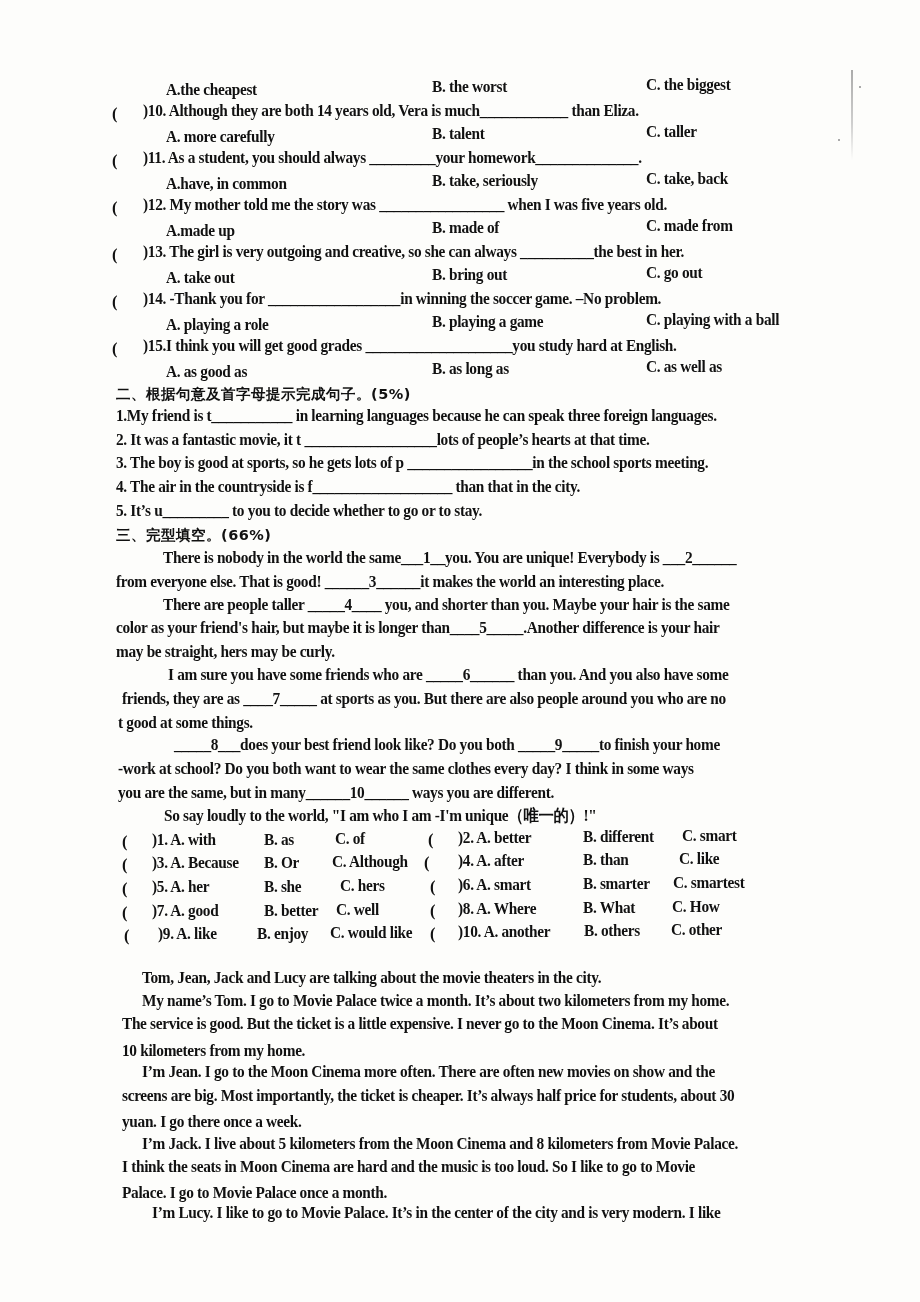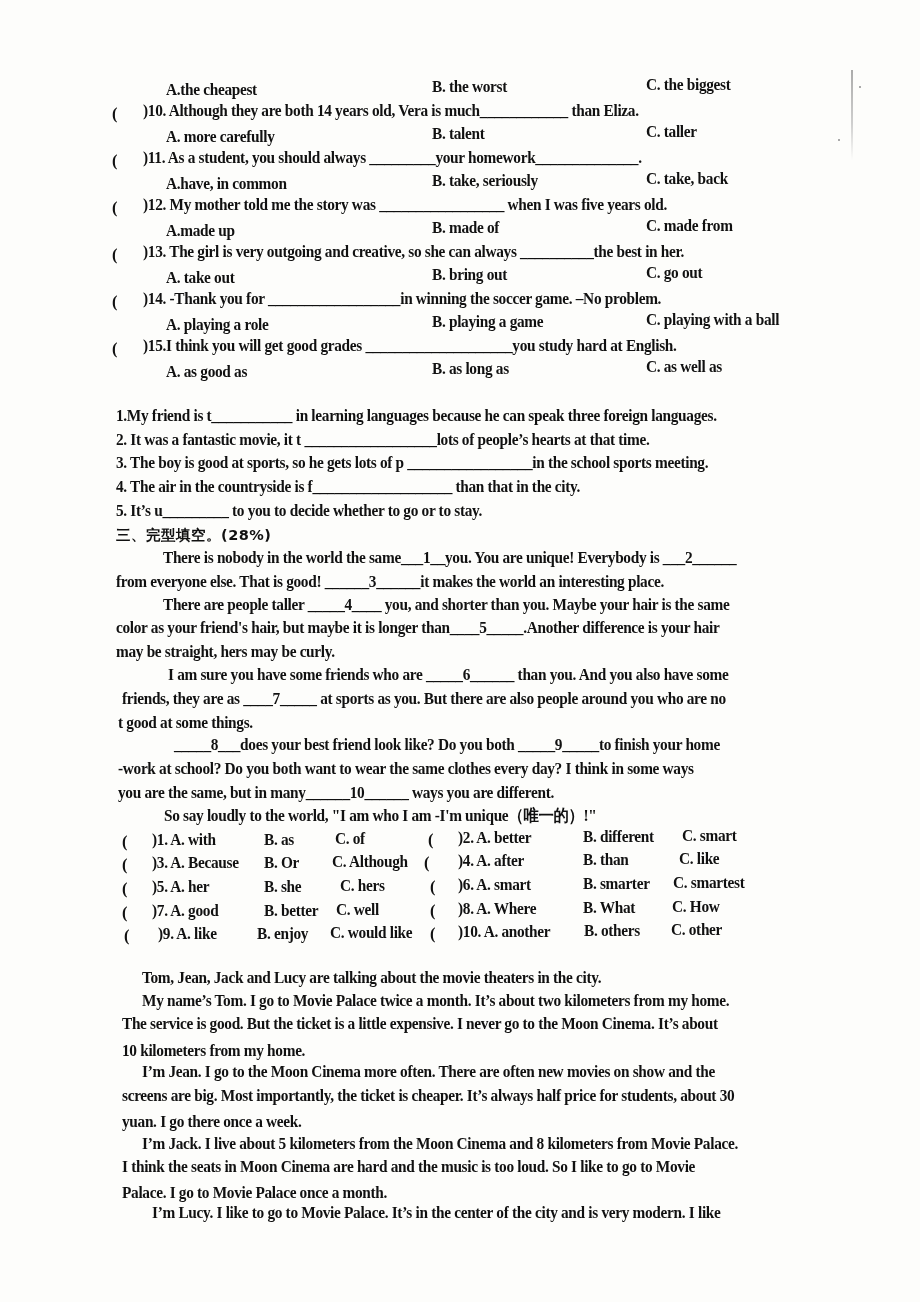--- a/index.html
+++ b/index.html
@@ -65,27 +65,28 @@
   <div class="opt" style="left:166px;top:315px;">A. playing a role</div>
   <div class="opt" style="left:432px;top:312px;">B.   playing a game</div>
   <div class="opt" style="left:646px;top:310px;">C. playing with a ball</div>
 
   <div class="paren" style="left:112px;top:339px;">(</div>
   <div class="line" style="left:143px;top:336px;">)15.I think you will get good grades ____________________you study hard at English.</div>
   <div class="opt" style="left:166px;top:362px;">A. as good as</div>
   <div class="opt" style="left:432px;top:359px;">B. as long as</div>
   <div class="opt" style="left:646px;top:357px;">C. as well as</div>
 
+  <div class="heading" style="left:116px;top:384px;">二、根据句意及首字母提示完成句子。(5%)</div>
   <div class="line" style="left:116px;top:406px;">1.My friend is t___________ in learning languages because he can speak three foreign languages.</div>
   <div class="line" style="left:116px;top:430px;">2. It was a fantastic movie, it t __________________lots of people’s hearts at that time.</div>
   <div class="line" style="left:116px;top:453px;">3. The boy is good at sports, so he gets lots of p _________________in the school sports meeting.</div>
   <div class="line" style="left:116px;top:477px;">4. The air in the countryside is f___________________ than that in the city.</div>
   <div class="line" style="left:116px;top:501px;">5. It’s u_________ to you to decide whether to go or to stay.</div>
 
-  <div class="heading" style="left:116px;top:525px;">三、完型填空。(28%)</div>
+  <div class="heading" style="left:116px;top:525px;">三、完型填空。(66%)</div>
   <div class="line" style="left:163px;top:548px;">There is nobody in the world the same___1__you. You are unique! Everybody is ___2______</div>
   <div class="line" style="left:116px;top:572px;">from everyone else. That is good! ______3______it makes the world an interesting place.</div>
   <div class="line" style="left:163px;top:595px;">There are people taller _____4____ you, and shorter than you. Maybe your hair is the same</div>
   <div class="line" style="left:116px;top:618px;">color as your friend's hair, but maybe it is longer than____5_____.Another difference is your hair</div>
   <div class="line" style="left:116px;top:642px;">may be straight, hers may be curly.</div>
   <div class="line" style="left:168px;top:665px;">I am sure you have some friends who are _____6______ than you. And you also have some</div>
   <div class="line" style="left:122px;top:689px;">friends, they are as ____7_____ at sports as you. But there are also people around you who are no</div>
   <div class="line" style="left:118px;top:713px;">t good at some things.</div>
   <div class="line" style="left:174px;top:735px;">_____8___does your best friend look like? Do you both _____9_____to finish your home</div>
   <div class="line" style="left:118px;top:759px;">-work at school? Do you both want to wear the same clothes every day? I think   in   some   ways</div>

